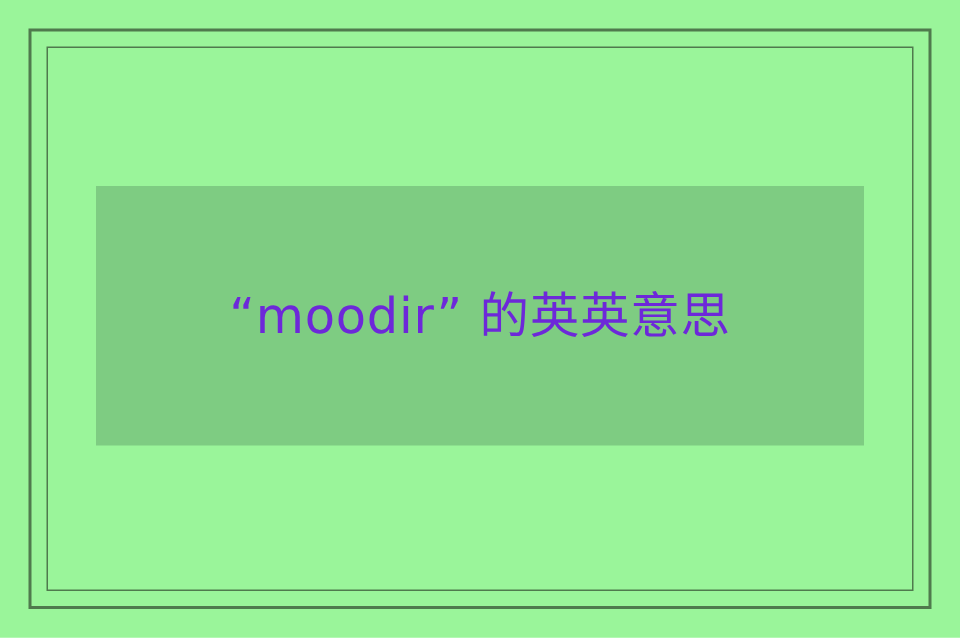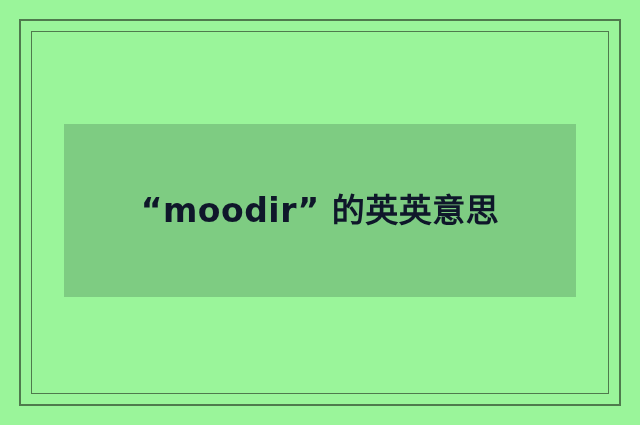--- a/index.html
+++ b/index.html
@@ -56,23 +56,23 @@
     background: #7ecc82;
     box-sizing: border-box;
     display: flex;
     align-items: center;
     justify-content: center;
     padding: 0 26px;
   }
 
   .headline {
     margin: 0;
-    color: #0f172a;
+    color: #6d28d9;
     font-family: "DejaVu Sans", "Liberation Sans", sans-serif;
-    font-weight: 700;
+    font-weight: 400;
     font-size: 33px;
     line-height: 1.62;
     text-align: center;
     letter-spacing: 0.5px;
     word-break: break-word;
     white-space: normal;
   }
 </style>
 </head>
 <body>

